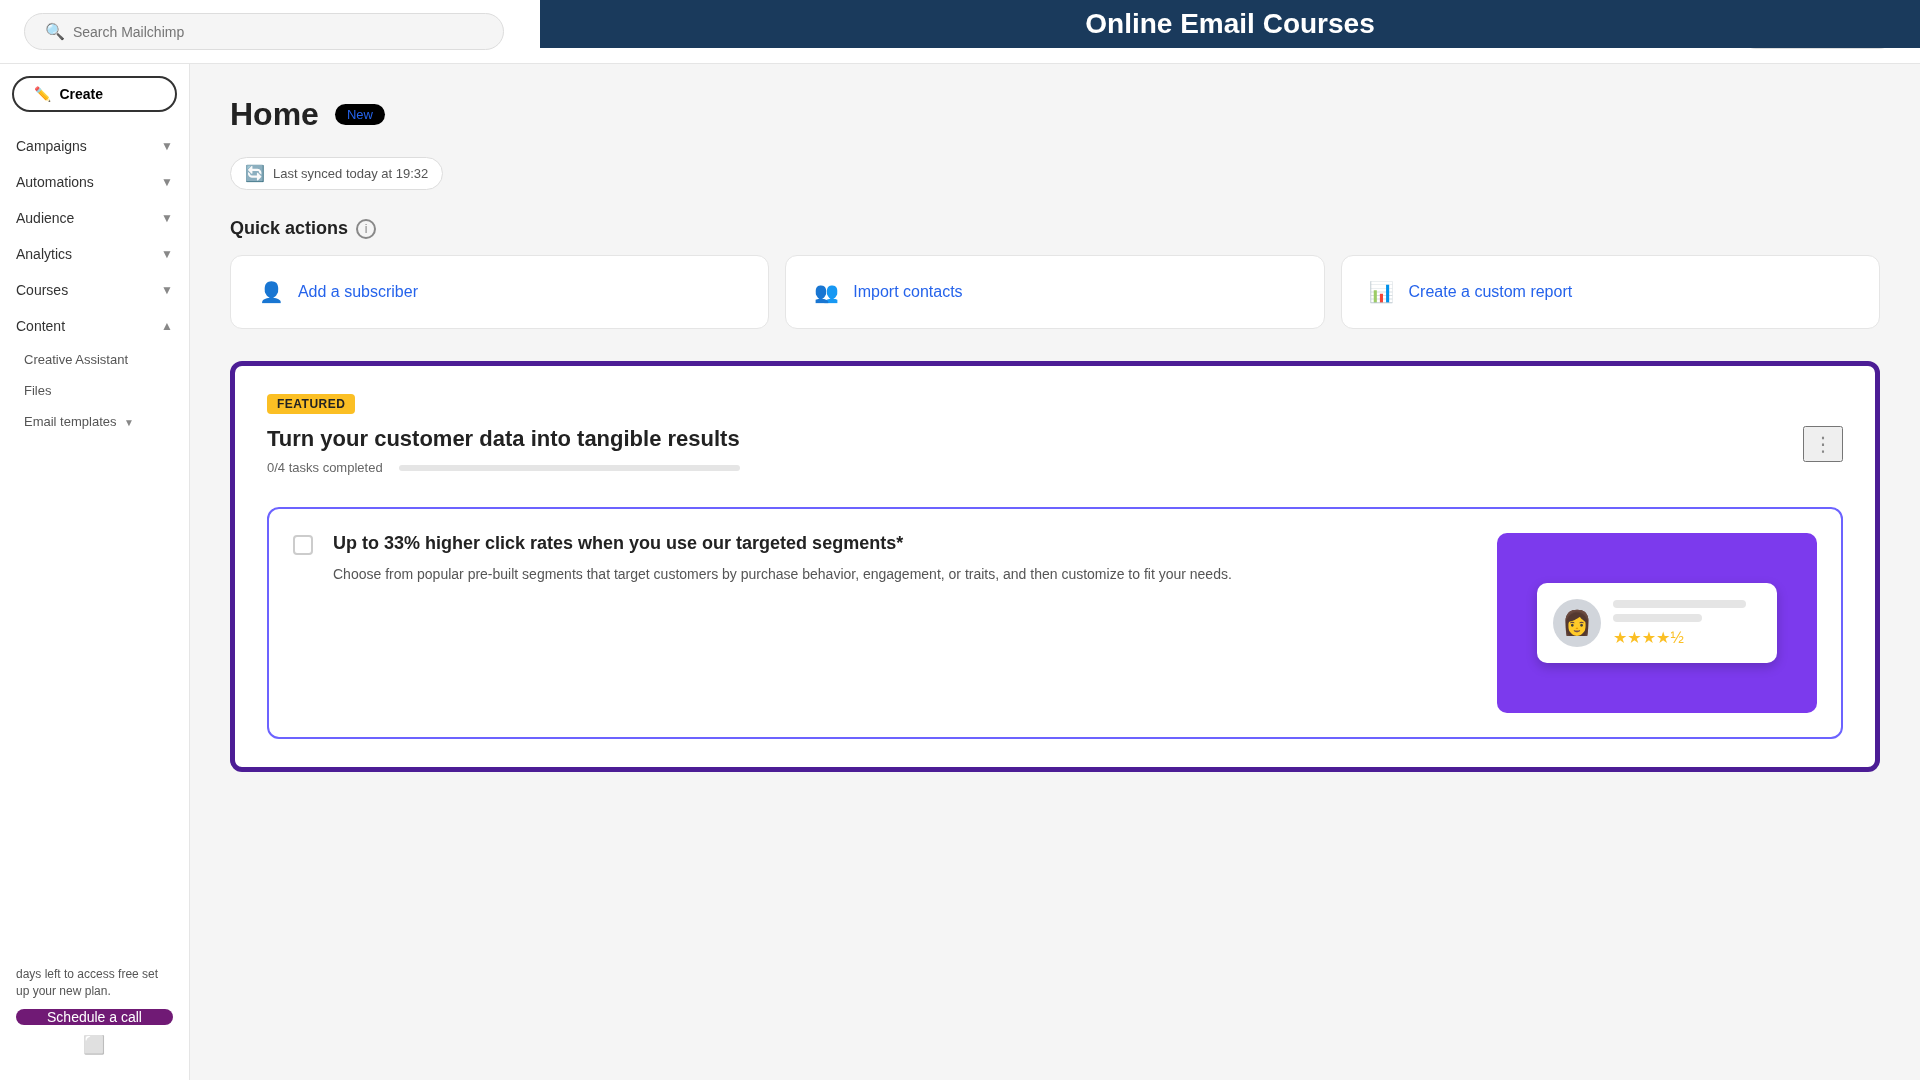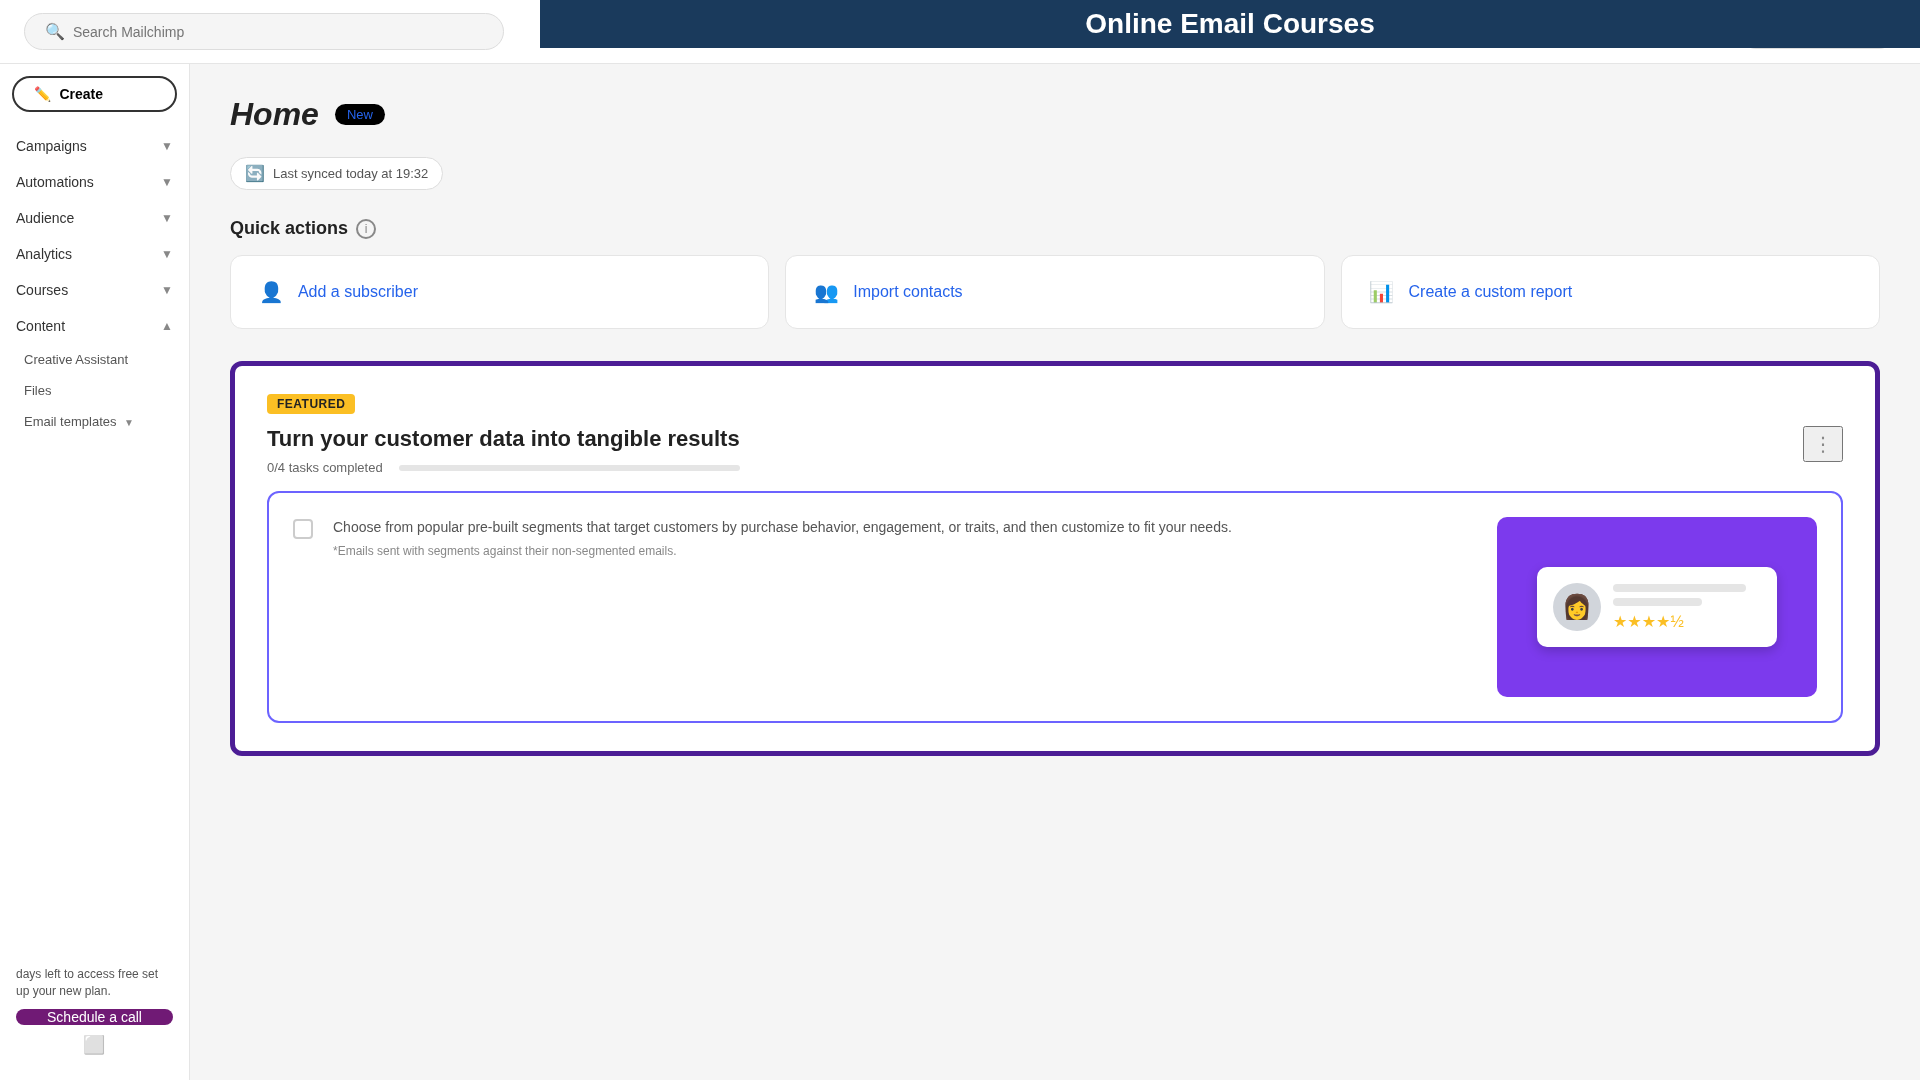--- a/index.html
+++ b/index.html
@@ -73,21 +73,21 @@
     .toggle-icon { font-size: 18px; color: #888; cursor: pointer; }
 
     
     .main {
       margin-left: 190px; margin-top: 64px; padding: 32px 40px;
       min-height: calc(1080px - 64px);
     }
     .page-header {
       display: flex; align-items: center; gap: 16px; margin-bottom: 24px;
     }
-    .page-title { font-size: 32px; font-weight: 700; color: #222; font-style: italic; }
+    .page-title { font-size: 32px; font-weight: 700; color: #222; }
     .new-badge {
       background: #000000; color: #2563eb; border-radius: 12px;
       padding: 3px 12px; font-size: 13px; font-weight: 500;
     }
     .sync-badge {
       display: inline-flex; align-items: center; gap: 8px;
       background: #fff; border: 1px solid #ddd; border-radius: 20px;
       padding: 6px 14px; font-size: 13px; color: #555; margin-bottom: 28px;
     }
     .sync-icon { font-size: 16px; }
@@ -119,21 +119,21 @@
     }
     .featured-label {
       background: #fbbf24; color: #222; font-size: 12px; font-weight: 700;
       border-radius: 4px; padding: 3px 10px; display: inline-block;
       margin-bottom: 12px; letter-spacing: 0.5px;
     }
     .featured-header {
       display: flex; justify-content: space-between; align-items: flex-start;
     }
     .featured-title { font-size: 22px; font-weight: 700; color: #222; margin-bottom: 8px; }
-    .tasks-progress { display: flex; align-items: center; gap: 16px; margin-bottom: 16px; }
+    .tasks-progress { display: flex; align-items: center; gap: 16px; margin-bottom: 32px; }
     .tasks-text { font-size: 13px; color: #666; }
     .progress-bar-container {
       flex: 1; height: 6px; background: #e5e5e5; border-radius: 3px;
     }
     .progress-bar { height: 100%; width: 0%; background: #6c63ff; border-radius: 3px; }
     .more-btn { font-size: 20px; color: #888; cursor: pointer; padding: 4px 8px; }
 
     
     .task-card {
       border: 2px solid #6c63ff; border-radius: 12px; padding: 24px;
@@ -280,22 +280,22 @@
             <div class="progress-bar"></div>
           </div>
         </div>
       </div>
       <button class="more-btn">⋮</button>
     </div>
 
     <div class="task-card">
       <div class="task-checkbox"></div>
       <div class="task-content">
+        <div class="task-title">Up to 33% higher click rates when you use our targeted segments*</div>
         <div class="task-desc">Choose from popular pre-built segments that target customers by purchase behavior, engagement, or traits, and then customize to fit your needs.</div>
-        <div class="task-note">*Emails sent with segments against their non-segmented emails.</div>
       </div>
       <div class="task-image">
         <div class="task-image-inner">
           <div class="avatar-circle">👩</div>
           <div class="card-lines">
             <div class="card-line long"></div>
             <div class="card-line short"></div>
             <div class="stars">★★★★½</div>
           </div>
         </div>

